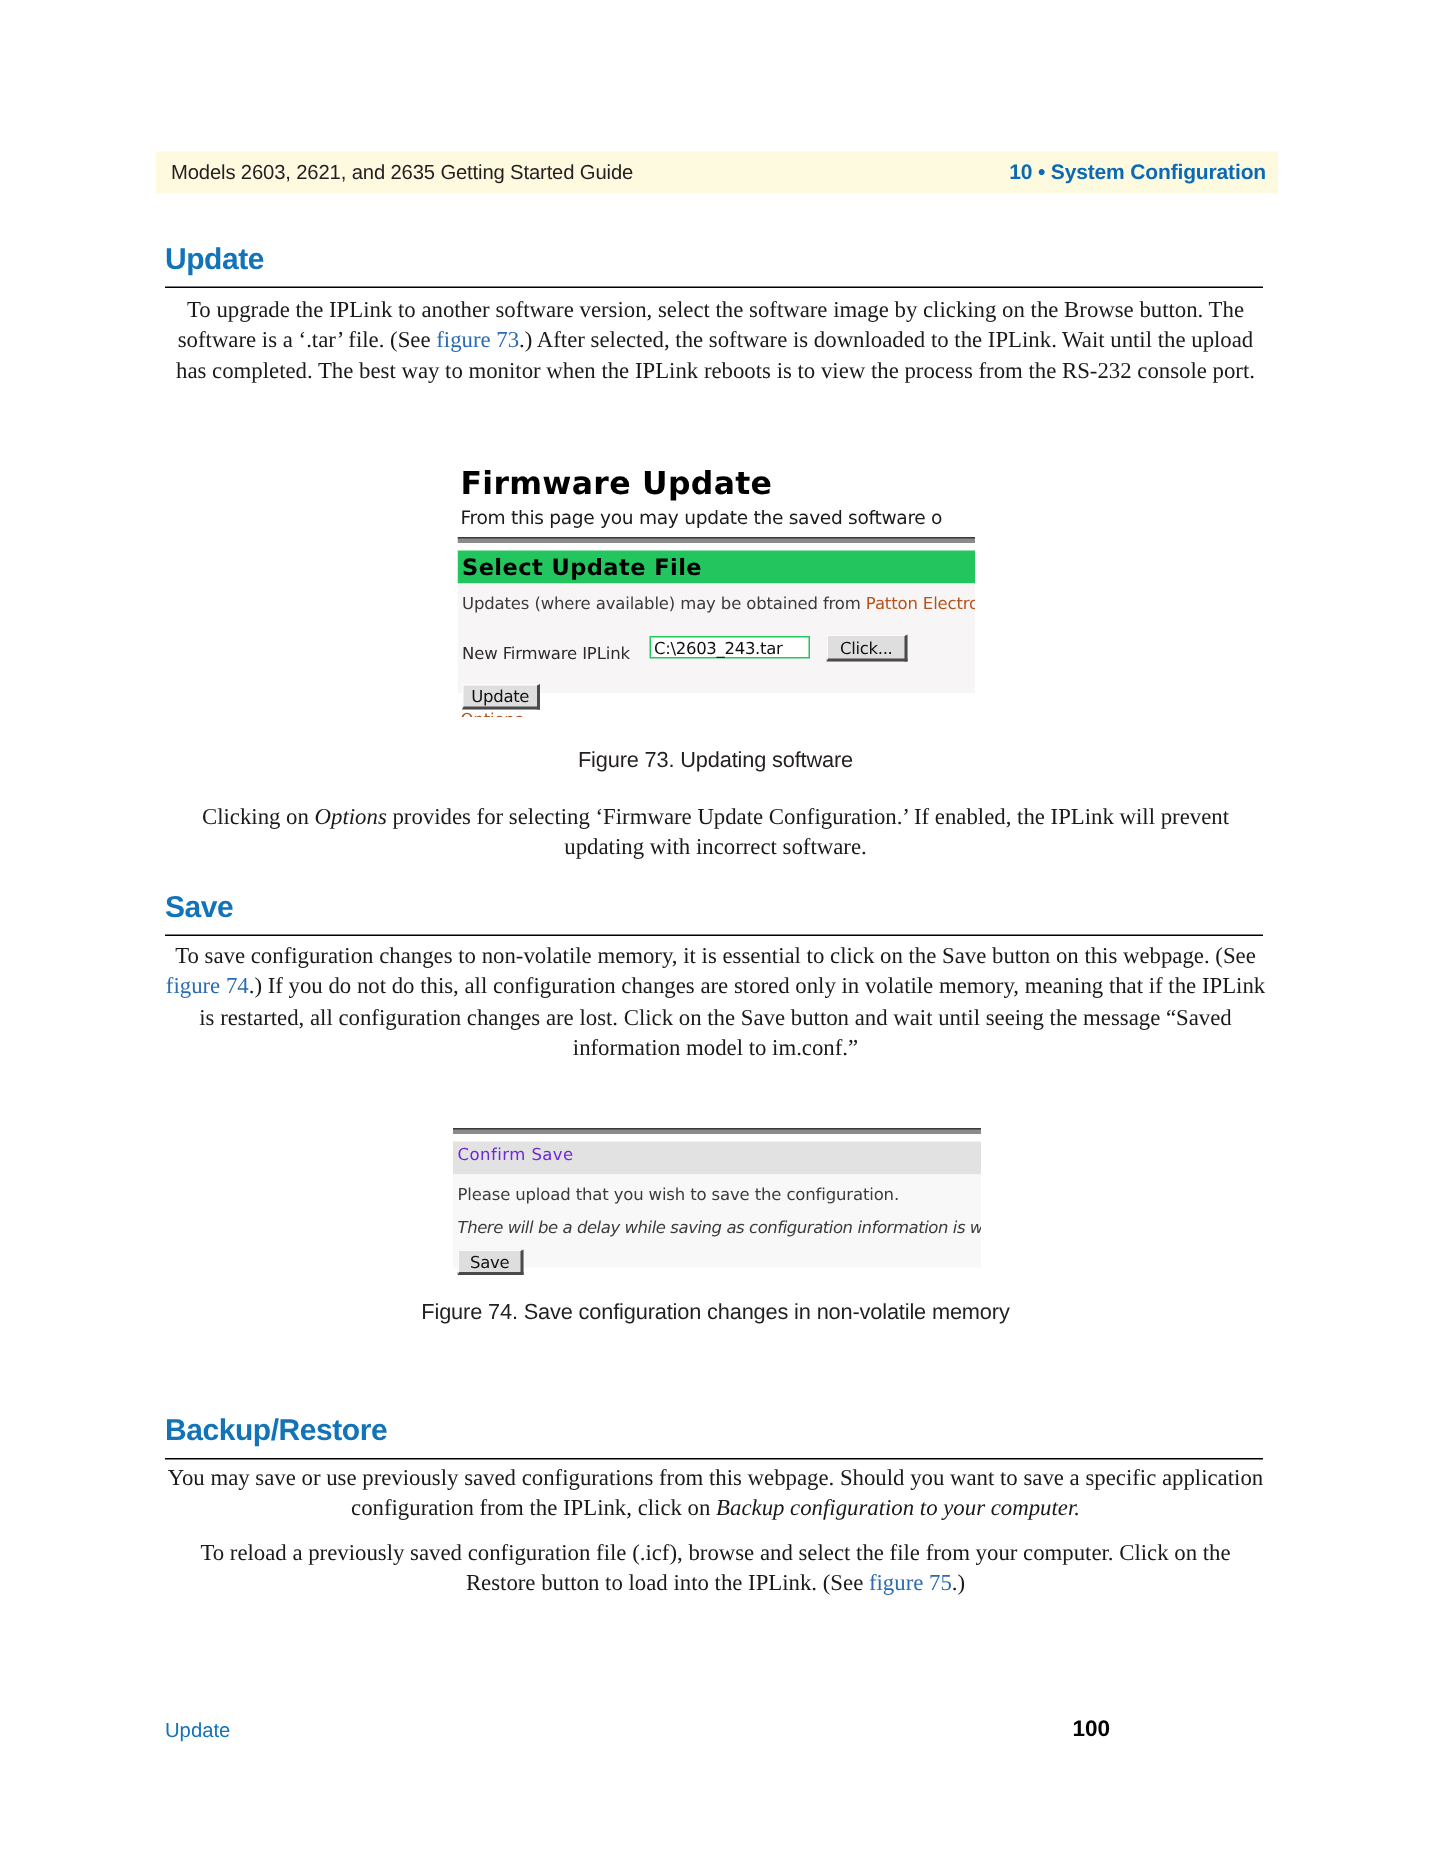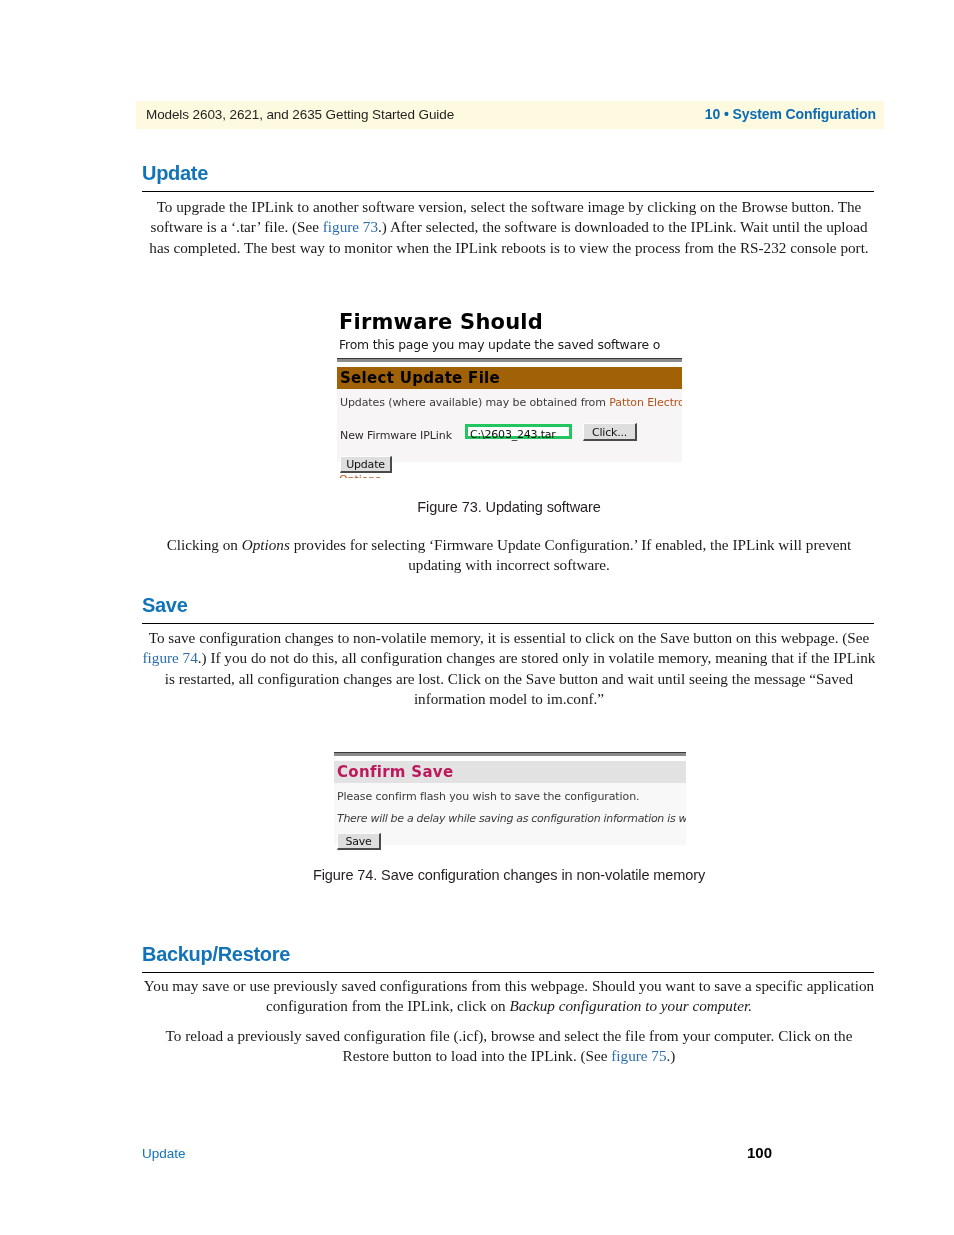--- a/index.html
+++ b/index.html
@@ -14,21 +14,20 @@
     font-family: "Liberation Serif", serif;
     color: #000000;
     overflow: hidden;
   }
 
   .page {
     position: absolute;
     left: 0; top: 0;
     width: 852px;
     height: 1235px;
-    margin-left: 32px;
   }
 
   
   .run-header {
     position: absolute;
     left: 104px;
     top: 101px;
     width: 748px;
     height: 28px;
     background: #fdfadf;
@@ -152,21 +151,21 @@
     width: 345px;
     height: 3px;
     background: #8b8b8b;
     border-top: 1px solid #3a3a3a;
   }
   #fw-shot .fw-bandhdr {
     position: absolute;
     left: 0px; top: 57px;
     width: 345px;
     height: 22px;
-    background: #a16207;
+    background: #22c55e;
   }
   #fw-shot .fw-bandhdr span {
     position: absolute;
     left: 3px; top: 2px;
     font-size: 15px;
     font-weight: bold;
     color: #000;
     letter-spacing: 0.3px;
   }
   #fw-shot .fw-body {
@@ -194,21 +193,21 @@
     font-size: 11px;
     color: #2c2c2c;
     letter-spacing: -0.1px;
   }
   #fw-shot .fw-input {
     position: absolute;
     left: 128px; top: 114px;
     width: 107px;
     height: 15px;
     background: #ffffff;
-    border: 3px solid #22c55e;
+    border: 1px solid #22c55e;
     font-size: 11px;
     color: #111;
     padding: 1px 0 0 2px;
     box-sizing: border-box;
     font-family: "DejaVu Sans", sans-serif;
     letter-spacing: -0.2px;
     line-height: 13px;
   }
   #fw-shot .btn {
     position: absolute;
@@ -268,23 +267,23 @@
   #sv-shot .sv-bandhdr {
     position: absolute;
     left: 0px; top: 46px;
     width: 352px;
     height: 22px;
     background: #e2e2e2;
   }
   #sv-shot .sv-bandhdr span {
     position: absolute;
     left: 3px; top: 2px;
-    font-size: 15px;
-    font-weight: bold;
-    color: #be185d;
+    font-size: 11px;
+    font-weight: normal;
+    color: #6d28d9;
     letter-spacing: 0.3px;
   }
   #sv-shot .sv-body {
     position: absolute;
     left: 0px; top: 68px;
     width: 352px;
     height: 62px;
     background: #f9f8f8;
   }
   #sv-shot .sv-line1 {
@@ -333,21 +332,21 @@
   </div>
 
   <div class="h1" style="top:162px;">Update</div>
   <div class="rule" style="top:191px;"></div>
 
   <div class="body-p" style="top:197px;">
     <span>To upgrade the IPLink to another software version, select the software image by clicking on the Browse button. The software is a ‘.tar’ file. (See </span><span class="xref">figure 73</span><span>.) After selected, the software is downloaded to the IPLink. Wait until the upload has completed. The best way to monitor when the IPLink reboots is to view the process from the RS-232 console port.</span>
   </div>
 
   <div class="shot" id="fw-shot">
-    <div class="fw-title">Firmware Should</div>
+    <div class="fw-title">Firmware Update</div>
     <div class="fw-sub">From this page you may update the saved software o</div>
     <div class="fw-hr"></div>
     <div class="fw-bandhdr">
       <span>Select Update File</span>
     </div>
     <div class="fw-body"></div>
     <div class="fw-note"><span>Updates (where available) may be obtained from </span><a href="#">Patton Electronics Company</a></div>
     <div class="fw-label">New Firmware IPLink</div>
     <div class="fw-input">C:\2603_243.tar</div>
     <div class="btn fw-browse">Click...</div>
@@ -367,21 +366,21 @@
   <div class="body-p" style="top:628px;">
     <span>To save configuration changes to non-volatile memory, it is essential to click on the Save button on this webpage. (See </span><span class="xref">figure 74</span><span>.) If you do not do this, all configuration changes are stored only in volatile memory, meaning that if the IPLink is restarted, all configuration changes are lost. Click on the Save button and wait until seeing the message “Saved information model to im.conf.”</span>
   </div>
 
   <div class="shot" id="sv-shot">
     <div class="sv-hr"></div>
     <div class="sv-bandhdr">
       <span>Confirm Save</span>
     </div>
     <div class="sv-body"></div>
-    <div class="sv-line1">Please confirm flash you wish to save the configuration.</div>
+    <div class="sv-line1">Please upload that you wish to save the configuration.</div>
     <div class="sv-line2">There will be a delay while saving as configuration information is written to flash.</div>
     <div class="sv-btn">Save</div>
   </div>
 
   <div class="fig-caption" style="top:867px;">Figure 74. Save configuration changes in non-volatile memory</div>
 
   <div class="h1" style="top:943px;">Backup/Restore</div>
   <div class="rule" style="top:972px;"></div>
 
   <div class="body-p" style="top:976px;">

